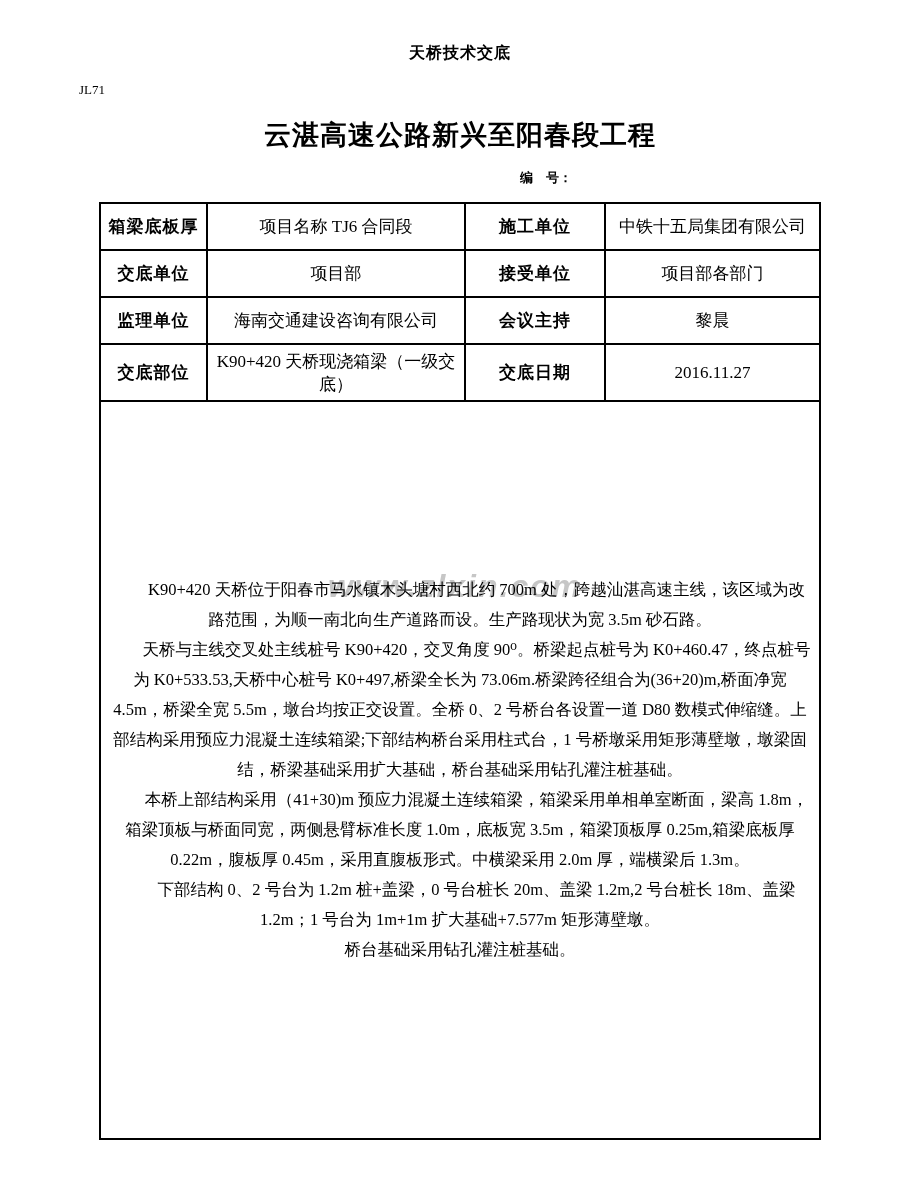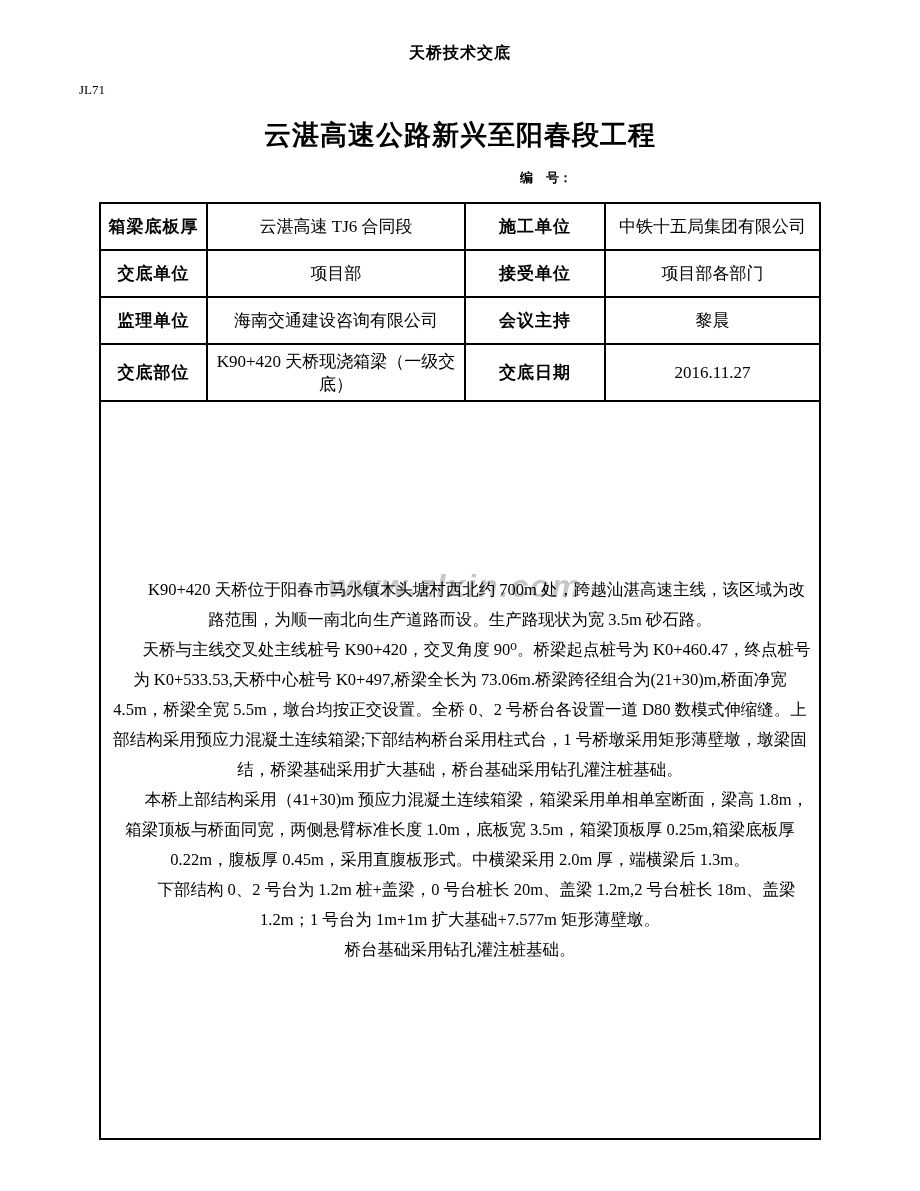--- a/index.html
+++ b/index.html
@@ -125,21 +125,21 @@
   <table class="info-table">
     <colgroup>
       <col style="width:107px">
       <col style="width:258px">
       <col style="width:140px">
       <col style="width:215px">
     </colgroup>
     <tbody>
       <tr class="r">
         <td class="lbl">箱梁底板厚</td>
-        <td class="val">云湛高速 TJ6 合同段</td>
+        <td class="val">项目名称 TJ6 合同段</td>
         <td class="lbl">施工单位</td>
         <td class="val">中铁十五局集团有限公司</td>
       </tr>
       <tr class="r">
         <td class="lbl">交底单位</td>
         <td class="val">项目部</td>
         <td class="lbl">接受单位</td>
         <td class="val">项目部各部门</td>
       </tr>
       <tr class="r">
@@ -150,21 +150,21 @@
       </tr>
       <tr class="r-tall">
         <td class="lbl">交底部位</td>
         <td class="val">K90+420 天桥现浇箱梁（一级交底）</td>
         <td class="lbl">交底日期</td>
         <td class="val">2016.11.27</td>
       </tr>
       <tr>
         <td class="body-cell" colspan="4">
           <p>K90+420 天桥位于阳春市马水镇木头塘村西北约 700m 处，跨越汕湛高速主线，该区域为改路范围，为顺一南北向生产道路而设。生产路现状为宽 3.5m 砂石路。</p>
-          <p>天桥与主线交叉处主线桩号 K90+420，交叉角度 90⁰。桥梁起点桩号为 K0+460.47，终点桩号为 K0+533.53,天桥中心桩号 K0+497,桥梁全长为 73.06m.桥梁跨径组合为(21+30)m,桥面净宽 4.5m，桥梁全宽 5.5m，墩台均按正交设置。全桥 0、2 号桥台各设置一道 D80 数模式伸缩缝。上部结构采用预应力混凝土连续箱梁;下部结构桥台采用柱式台，1 号桥墩采用矩形薄壁墩，墩梁固结，桥梁基础采用扩大基础，桥台基础采用钻孔灌注桩基础。</p>
+          <p>天桥与主线交叉处主线桩号 K90+420，交叉角度 90⁰。桥梁起点桩号为 K0+460.47，终点桩号为 K0+533.53,天桥中心桩号 K0+497,桥梁全长为 73.06m.桥梁跨径组合为(36+20)m,桥面净宽 4.5m，桥梁全宽 5.5m，墩台均按正交设置。全桥 0、2 号桥台各设置一道 D80 数模式伸缩缝。上部结构采用预应力混凝土连续箱梁;下部结构桥台采用柱式台，1 号桥墩采用矩形薄壁墩，墩梁固结，桥梁基础采用扩大基础，桥台基础采用钻孔灌注桩基础。</p>
           <p>本桥上部结构采用（41+30)m 预应力混凝土连续箱梁，箱梁采用单相单室断面，梁高 1.8m，箱梁顶板与桥面同宽，两侧悬臂标准长度 1.0m，底板宽 3.5m，箱梁顶板厚 0.25m,箱梁底板厚 0.22m，腹板厚 0.45m，采用直腹板形式。中横梁采用 2.0m 厚，端横梁后 1.3m。</p>
           <p>下部结构 0、2 号台为 1.2m 桩+盖梁，0 号台桩长 20m、盖梁 1.2m,2 号台桩长 18m、盖梁 1.2m；1 号台为 1m+1m 扩大基础+7.577m 矩形薄壁墩。</p>
           <p class="no-indent">桥台基础采用钻孔灌注桩基础。</p>
         </td>
       </tr>
     </tbody>
   </table>
 
 </div>
 

